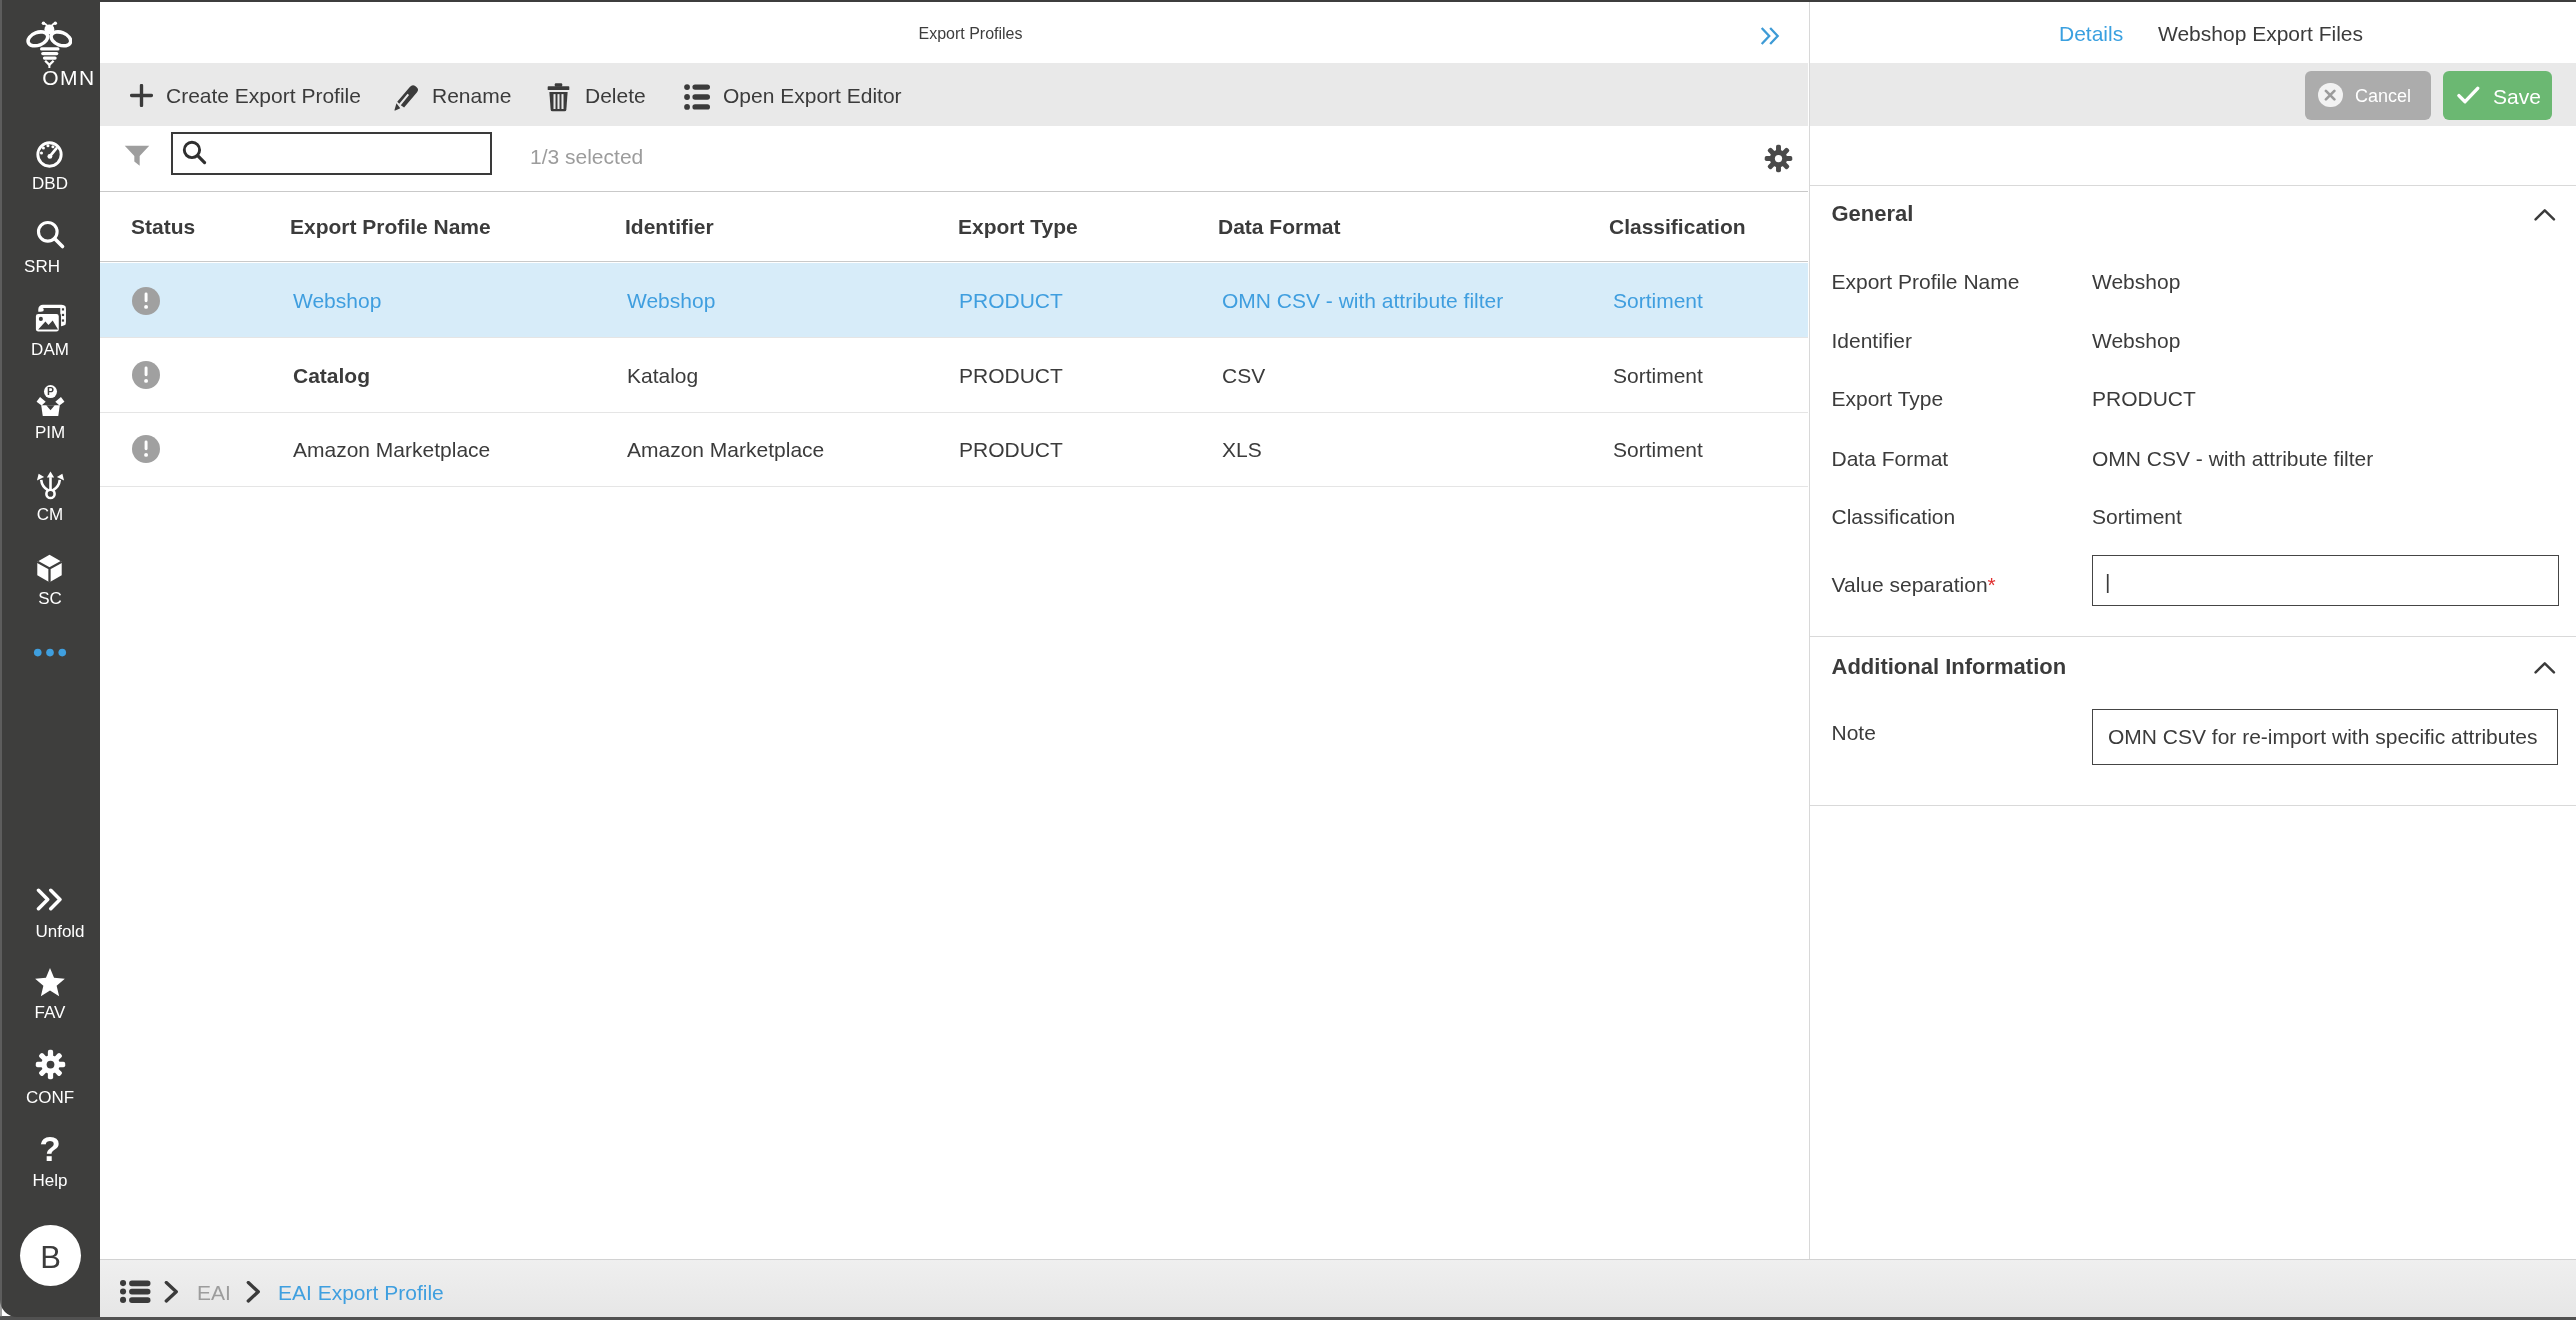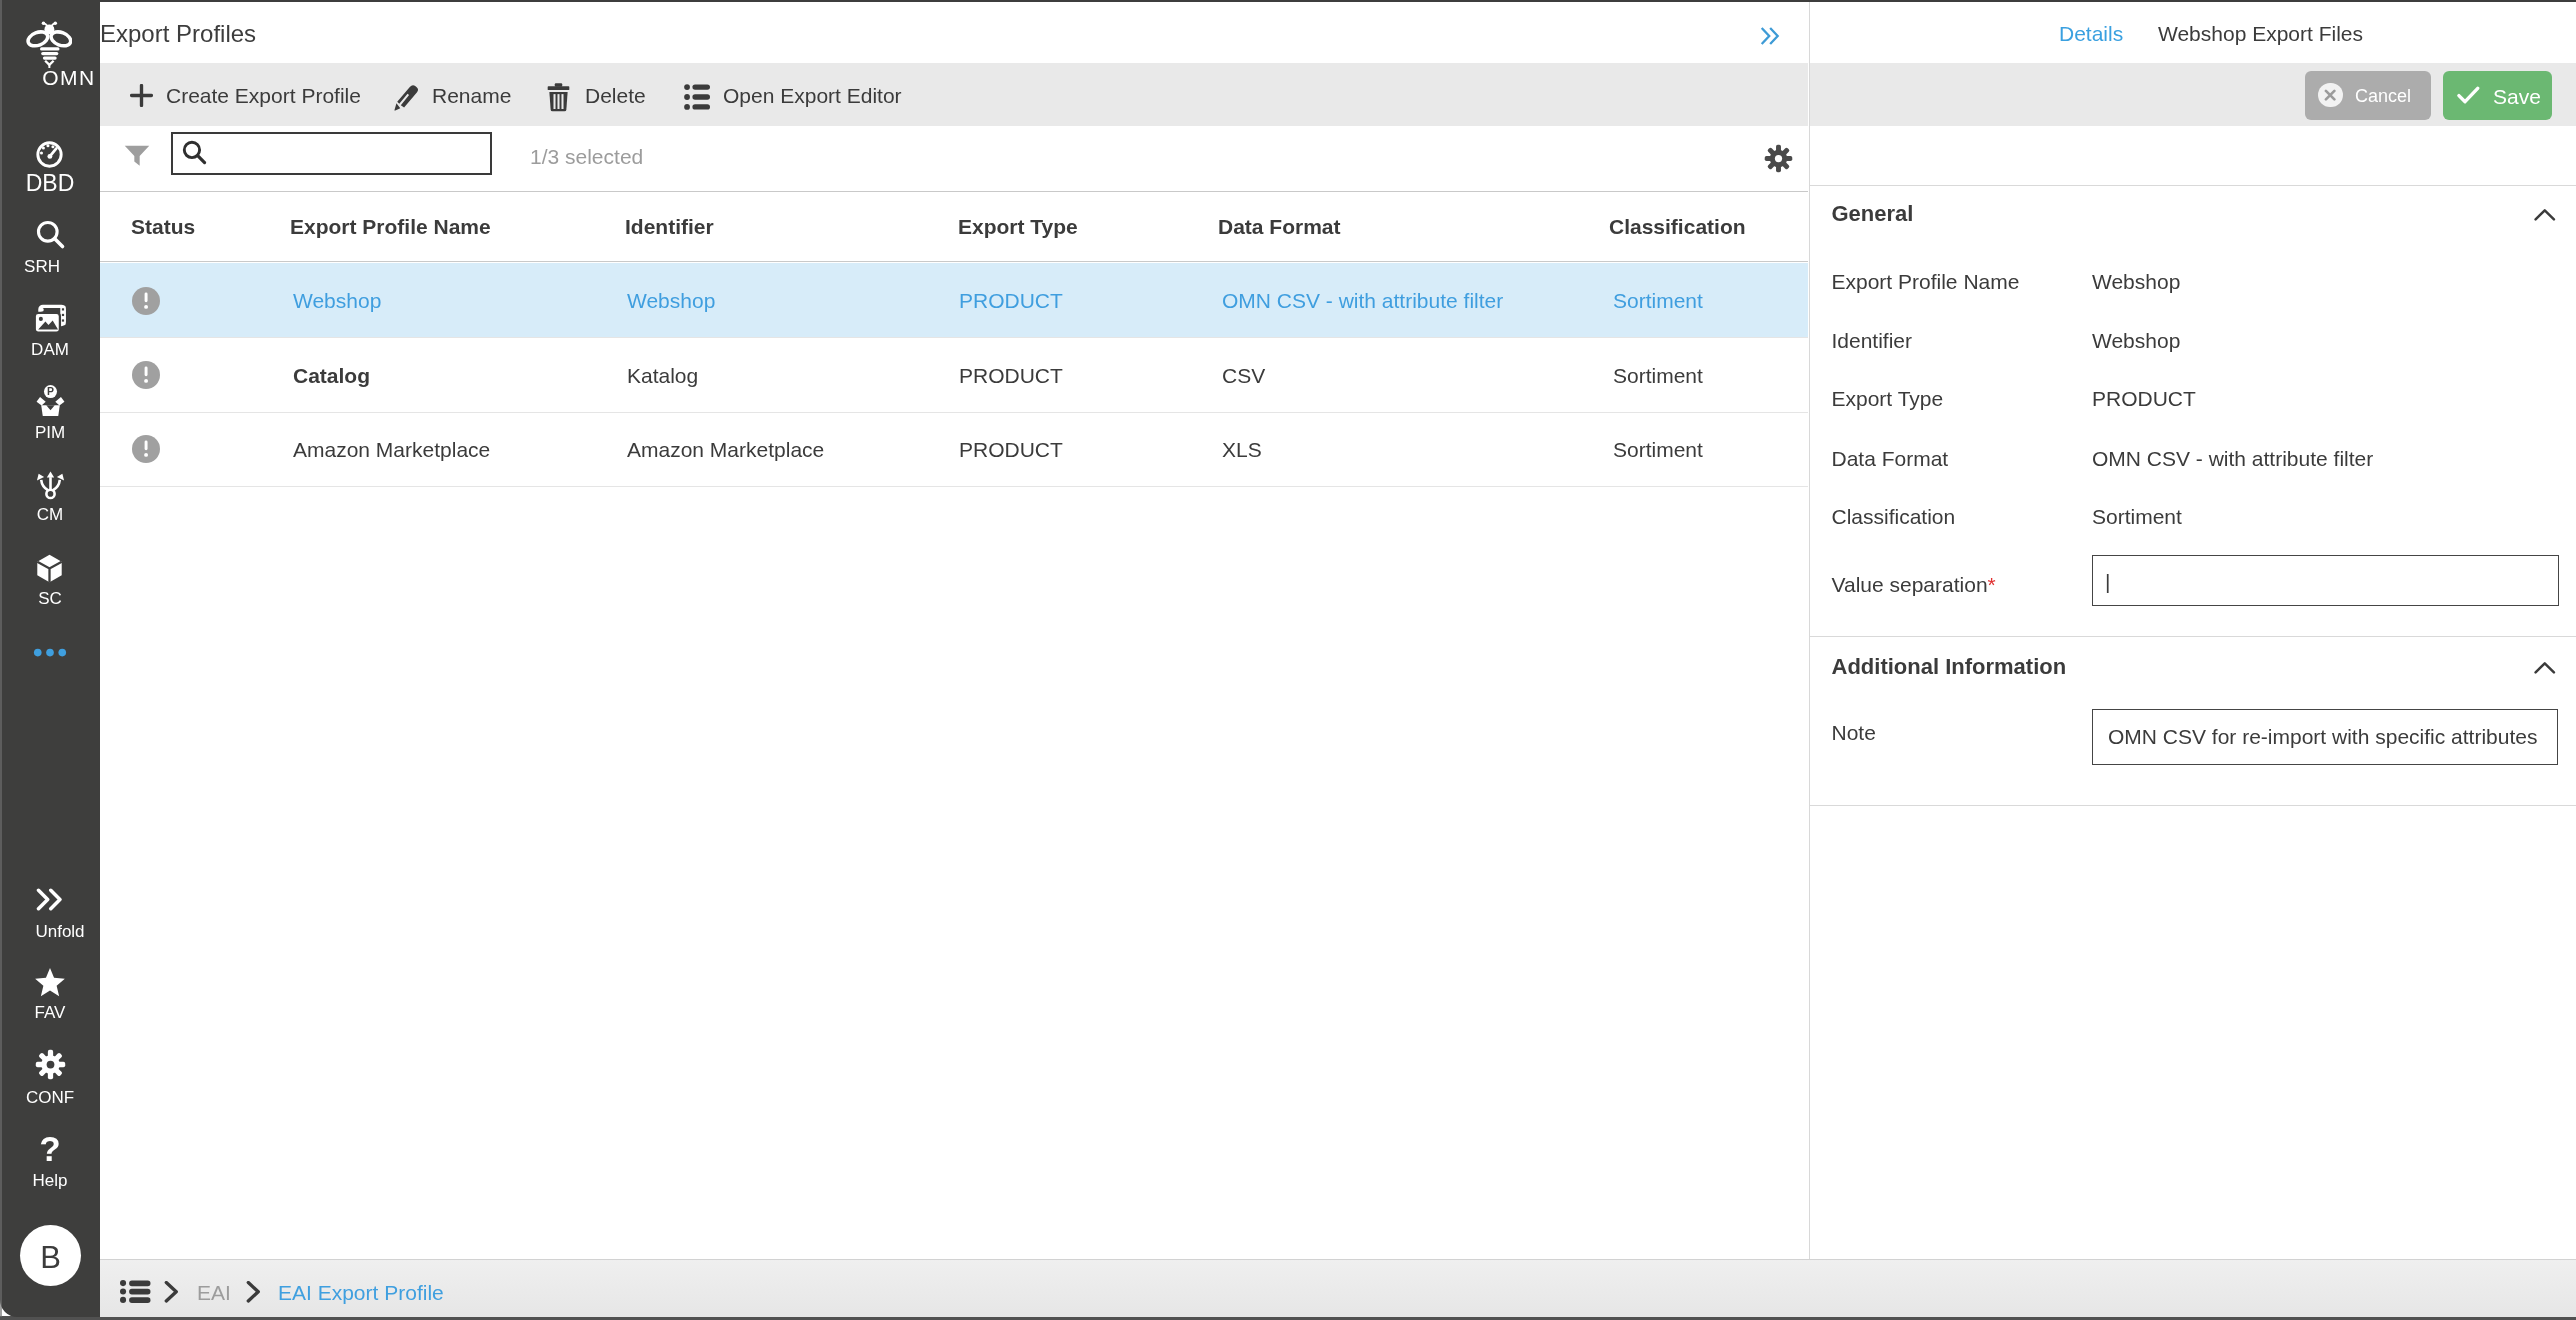--- a/index.html
+++ b/index.html
@@ -43,21 +43,21 @@
     <circle cx="19" cy="19" r="15.3" stroke="#fff" stroke-width="3.8" fill="none"></circle>
     <g fill="#fff">
       <circle cx="8.5" cy="17" r="2"></circle>
       <circle cx="11" cy="10.5" r="2"></circle>
       <circle cx="17" cy="7.5" r="2"></circle>
       <circle cx="23.5" cy="8.8" r="2"></circle>
       <circle cx="19.5" cy="21.5" r="3.2"></circle>
     </g>
     <path d="M20.5 20 L28 11" stroke="#fff" stroke-width="3.6" stroke-linecap="round"></path>
   </svg>
-  <div class="t" style="left:0;width:100px;top:183px;color:#fff;font-size:23px;text-align:center;">DBD</div>
+  <div class="t" style="left:0;width:100px;top:183px;color:#fff;font-size:17px;text-align:center;">DBD</div>
 
   <svg class="abs" style="left:35px;top:219px;" width="31" height="31" viewBox="0 0 40 40" fill="none" stroke="#fff">
     <circle cx="16.5" cy="16.5" r="12" stroke-width="4"></circle>
     <path d="M25.5 25.5 L35.5 35.5" stroke-width="4.6" stroke-linecap="round"></path>
   </svg>
   <div class="t" style="left:0;width:84px;top:266px;color:#fff;font-size:17px;text-align:center;">SRH</div>
 
   <svg class="abs" style="left:34px;top:304px;" width="32" height="29" viewBox="0 0 42 38">
     <rect x="7.7" y="3" width="32" height="24" rx="4" fill="none" stroke="#fff" stroke-width="4.2"></rect>
     <rect x="34.5" y="2" width="7" height="26" rx="2" fill="#fff"></rect>
@@ -137,21 +137,21 @@
 
   <div class="t" style="left:0;width:100px;top:1148px;color:#fff;font-size:35px;font-weight:bold;text-align:center;">?</div>
   <div class="t" style="left:0;width:100px;top:1180px;color:#fff;font-size:17px;text-align:center;">Help</div>
 
   <div class="abs" style="left:20px;top:1225px;width:61px;height:61px;border-radius:50%;background:#fff;"></div>
   <div class="t" style="left:20px;width:61px;top:1257px;color:#3c3c3c;font-size:31px;text-align:center;">B</div>
 </div>
 
 <div class="abs" style="left:100px;top:1.5px;width:1708px;height:1257px;background:#fff;">
 
-  <div class="t" style="left:0;width:1741px;top:32px;font-size:24px;color:#3d3d3d;text-align:left;">Export Profiles</div>
+  <div class="t" style="left:0;width:1741px;top:32px;font-size:16px;color:#3d3d3d;text-align:center;">Export Profiles</div>
   <svg class="abs" style="left:1660px;top:24px;" width="20" height="20" viewBox="0 0 26 26" fill="none" stroke="#3e9bd6" stroke-width="3" stroke-linejoin="miter">
     <path d="M2.2 2.5 L12 13 L2.2 23.5"></path>
     <path d="M13.2 2.5 L23 13 L13.2 23.5"></path>
   </svg>
 
   <div class="abs" style="left:0;top:61px;width:1708px;height:63px;background:#e9e9e9;"></div>
   <svg class="abs" style="left:30px;top:82px;" width="23" height="23" viewBox="0 0 30 30" stroke="#3b3b3b" stroke-width="4.4" stroke-linecap="round">
     <path d="M15 2 L15 28 M2 15 L28 15"></path>
   </svg>
   <div class="t" style="left:66px;top:93px;font-size:21px;">Create Export Profile</div>

